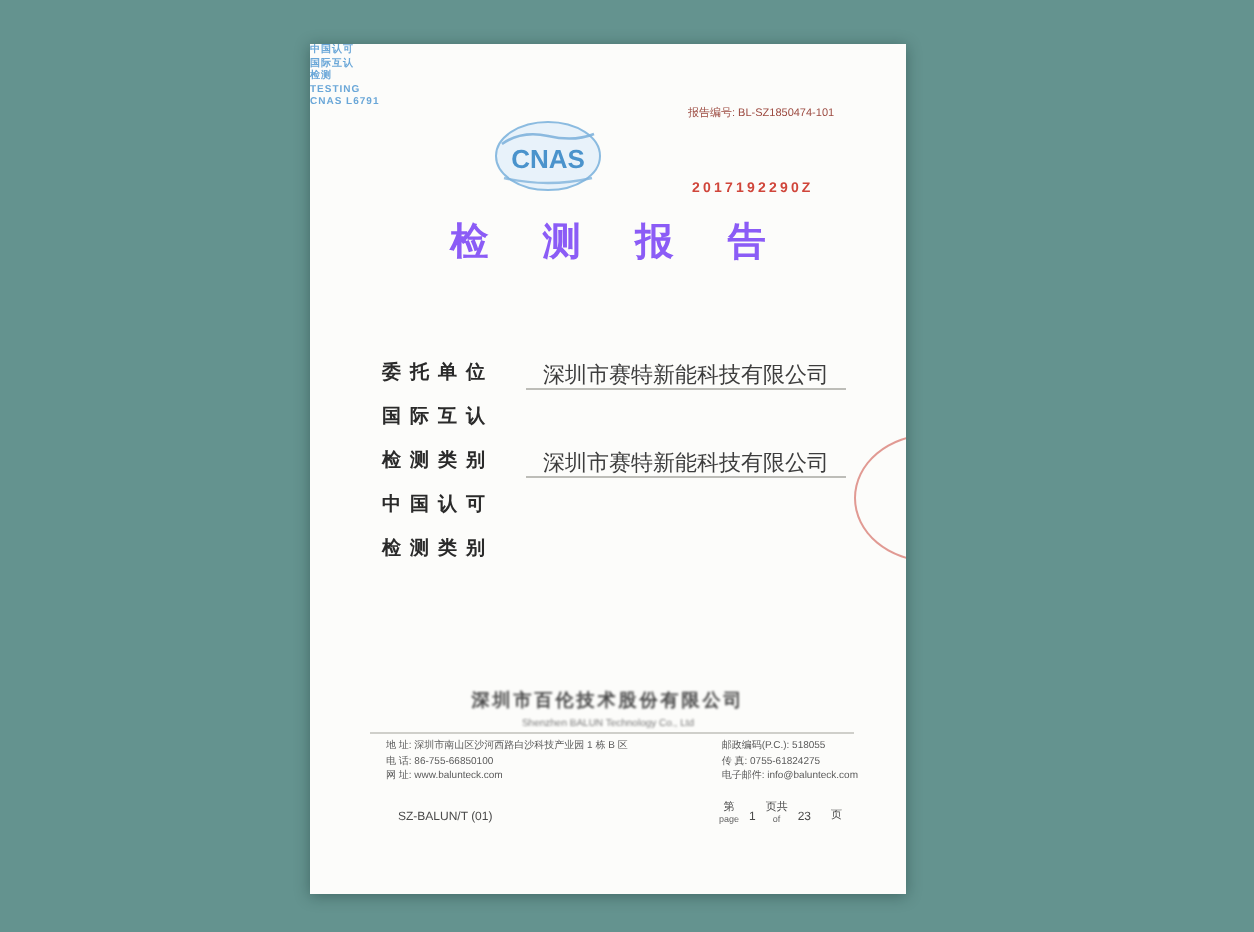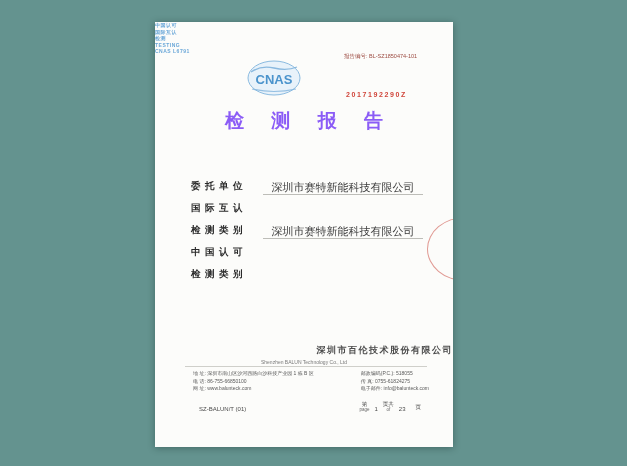--- a/index.html
+++ b/index.html
@@ -55,21 +55,20 @@
   
   .stamp-arc{
     position:absolute;right:-50px;top:195px;width:74px;height:62px;
     border:1.5px solid rgba(202,72,62,.55);border-radius:50%;
   }
   
   .company{position:absolute;top:322px;left:0;width:100%;text-align:center;}
   .company-cn{
     font-size:9px;font-weight:bold;color:#4c4c4c;letter-spacing:1.5px;
     filter:blur(.6px);
-    text-align:right;
   }
   .company-en{
     font-size:5px;color:#7a7a7a;margin-top:2px;filter:blur(.4px);
   }
   .sep{position:absolute;top:344px;left:30px;right:26px;border-top:1px solid #cfcfca;}
   .contact{
     position:absolute;top:348px;left:38px;right:24px;
     display:flex;justify-content:space-between;
     font-size:5px;line-height:7.5px;color:#5a5a5a;
     filter:blur(.3px);white-space:nowrap;

